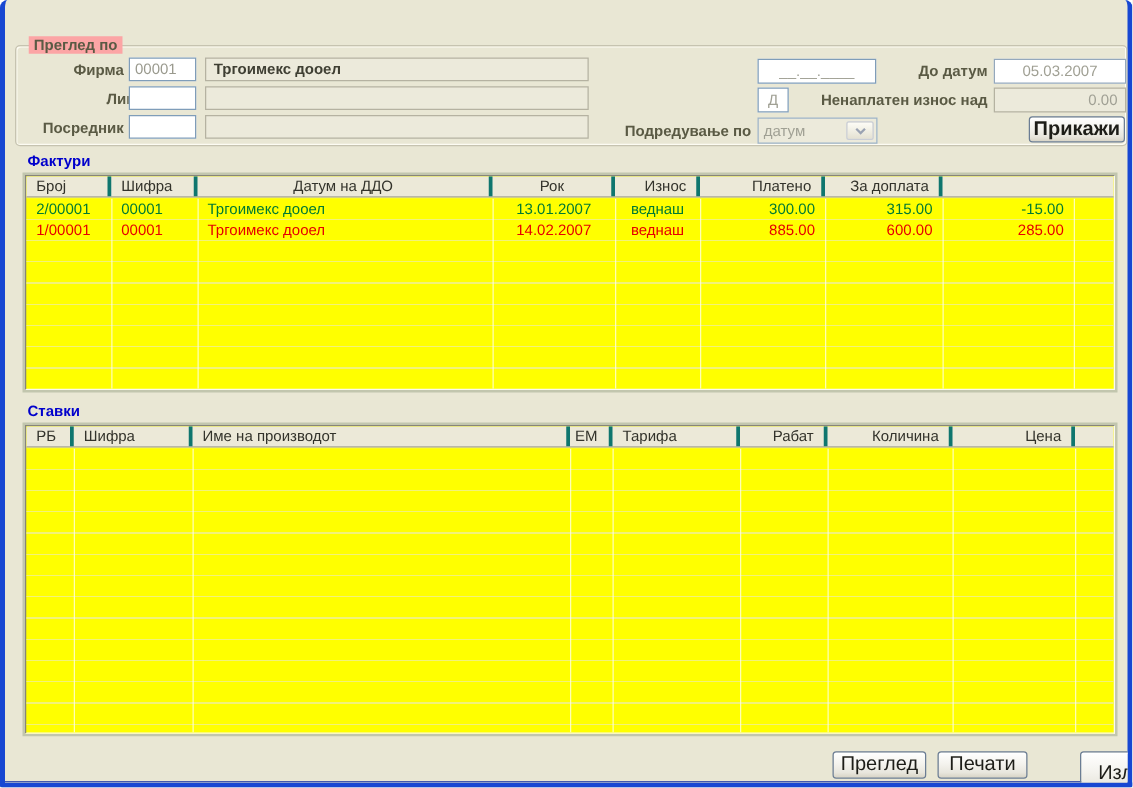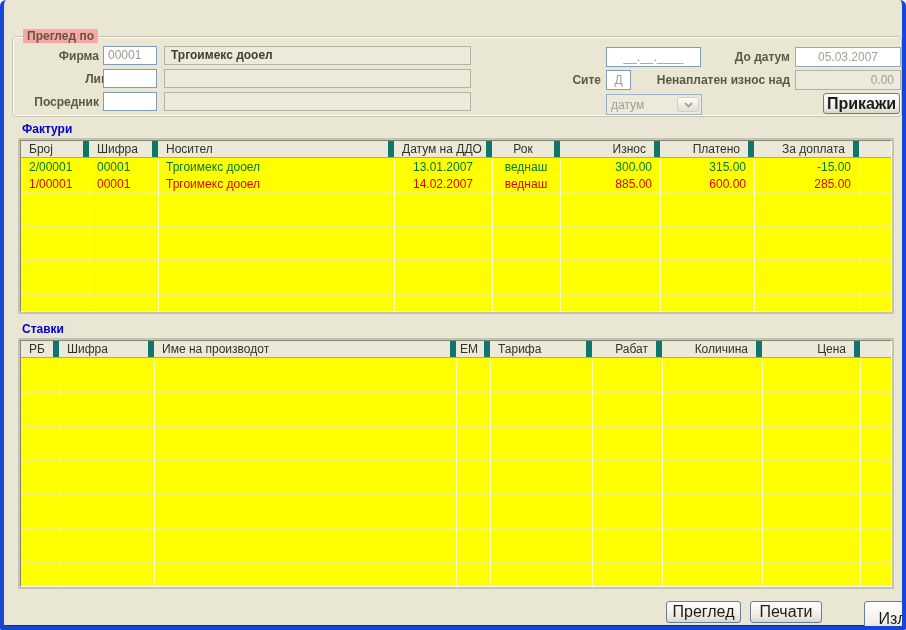--- a/index.html
+++ b/index.html
@@ -86,21 +86,21 @@
   .tableinner {
     width:100%; height:100%;
     border-top:1px solid #87857a; border-left:1px solid #87857a;
     border-right:1px solid #fbf9ee; border-bottom:1px solid #fbf9ee;
     background:#ffff00; overflow:hidden; position:relative;
   }
   .thead {
     display:grid; height:17px; background:#ece9d8; border-bottom:1px solid #a9a698;
     font-size:12px; color:#33332b;
   }
-  .thead .c { border-right:6px solid #0f766e; }
+  .thead .c { border-right:3px solid #0f766e; }
   .thead .c:last-child { border-right:none; }
   .c {
     padding:0 8px; line-height:16px; white-space:nowrap; overflow:hidden;
   }
   .tc { text-align:center; }
   .tr { text-align:right; }
   .tbody {
     position:absolute; left:0; right:0; bottom:0; top:18px;
     background:
       repeating-linear-gradient(180deg, rgba(0,0,0,0) 0 16px, #f2f27a 16px 17px);
@@ -135,44 +135,43 @@
 
   <div class="lbl" style="left:10px; top:93px; width:85px;">Посредник</div>
   <div class="fld inp" style="left:99px; top:92px; width:54px; height:19px;"></div>
   <div class="fld ro" style="left:160px; top:92px; width:307px; height:19px;"></div>
 
   <div class="fld inp center" style="left:602px; top:47px; width:95px; height:20px; color:#a0a094;">__.__.____</div>
 
   <div class="lbl" style="left:700px; top:48px; width:86px;">До датум</div>
   <div class="fld inp center" style="left:791px; top:47px; width:106px; height:20px; border-color:#94a8bc; color:#a0a094;">05.03.2007</div>
 
-  <div class="lbl" style="left:460px; top:71px; width:137px;">Сите</div>
   <div class="fld inp center" style="left:602px; top:70px; width:25px; height:20px; color:#a0a094;">Д</div>
 
   <div class="lbl" style="left:633px; top:71px; width:153px;">Ненаплатен износ над</div>
   <div class="fld ro dim right" style="left:791px; top:70px; width:106px; height:20px;">0.00</div>
 
+  <div class="lbl" style="left:440px; top:96px; width:157px;">Подредување по</div>
   <div class="combo" style="left:602px; top:94px; width:96px; height:21px;">
     <span>датум</span>
     <span class="arrow-box">
       <svg width="9" height="6" viewBox="0 0 9 6">
           <path d="M1 1 L4.5 4.5 L8 1" stroke="#9aa2b2" stroke-width="1.8" fill="none"></path>
         </svg>
     </span>
   </div>
 
   <div class="btn bold" style="left:819px; top:93px; width:77px; height:21px;">Прикажи</div>
 
   <div class="section-label" style="top:122px;">Фактури</div>
   <div class="tablewrap" style="top:138px; height:176px;">
     <div class="tableinner">
       <div class="thead inv-grid">
         <div class="c">Број</div>
         <div class="c">Шифра</div>
-        <div class="c">Носител</div>
         <div class="c tc">Датум на ДДО</div>
         <div class="c tc">Рок</div>
         <div class="c tr">Износ</div>
         <div class="c tr">Платено</div>
         <div class="c tr">За доплата</div>
         <div class="c"></div>
       </div>
       <div class="tbody">
         <div class="vsep" style="left:68px;"></div>
         <div class="vsep" style="left:137px;"></div>

